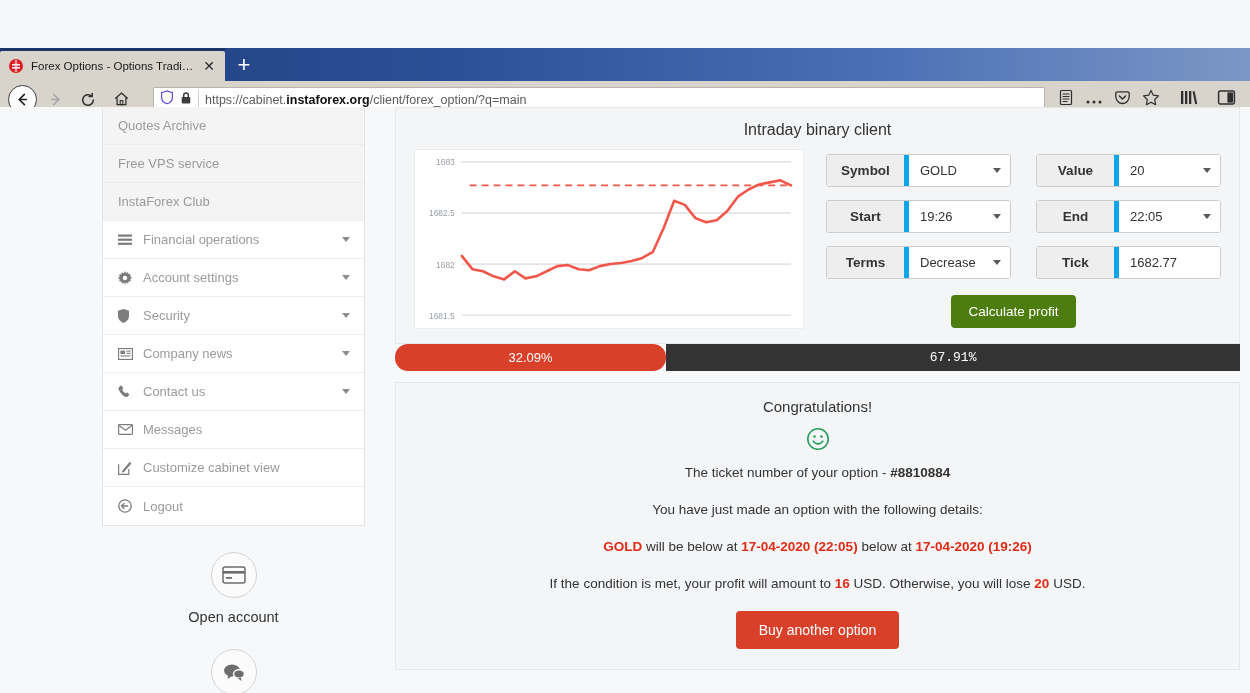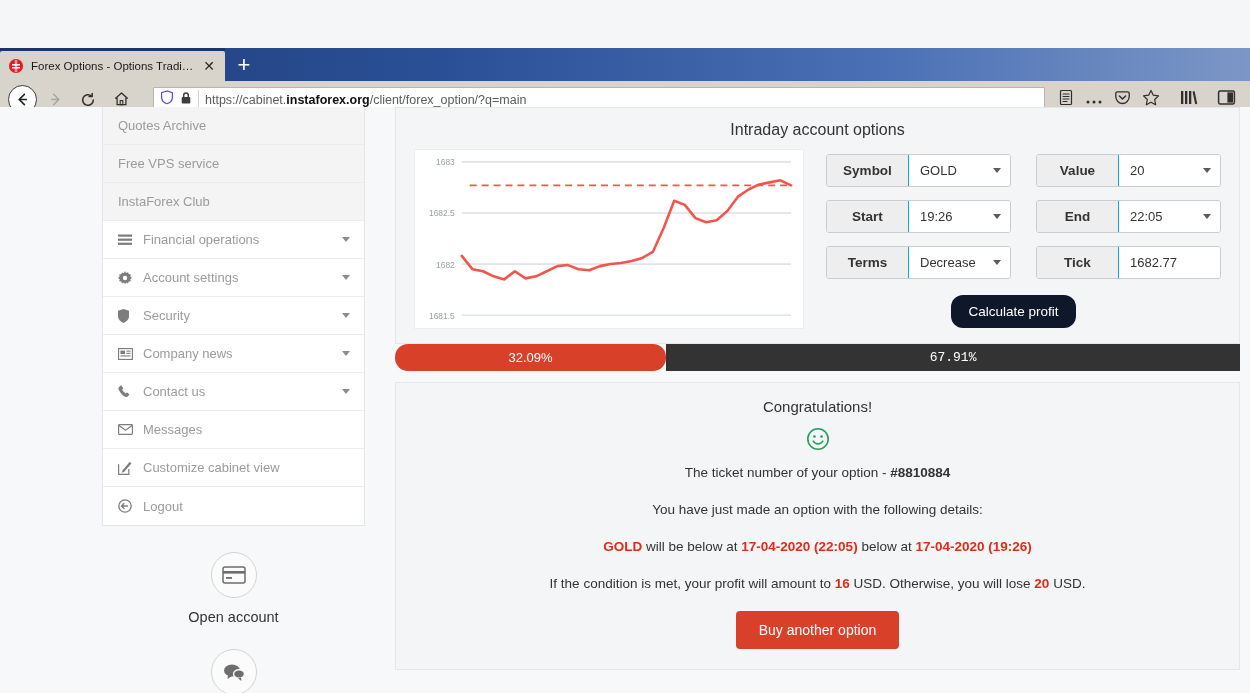--- a/index.html
+++ b/index.html
@@ -113,32 +113,32 @@
   }
   .chart-svg { position: absolute; inset: 0; }
 
   .formbox { flex: 1; padding-top: 5px; }
   .form-grid { display: grid; grid-template-columns: 1fr 1fr; gap: 13px 25px; }
   .fg {
     display: flex; height: 33px; border: 1px solid #ccc; border-radius: 3px; overflow: hidden;
     background: #fff;
   }
   .fg-label {
-    background: #eeeeee; border-right: 1px solid #0ea5e9;
+    background: #eeeeee; border-right: 5px solid #0ea5e9;
     min-width: 82px; display: flex; align-items: center; justify-content: center;
     font-size: 13.5px; color: #333; font-weight: bold; padding: 0 10px;
   }
   .fg-val {
     flex: 1; display: flex; align-items: center; justify-content: space-between;
     padding: 0 9px 0 11px; font-size: 13px; color: #333; background: #fff;
   }
   .fg-val .dd { width: 0; height: 0; border-left: 4px solid transparent; border-right: 4px solid transparent; border-top: 5px solid #5a5a5a; }
   .calc-wrap { text-align: center; margin-top: 16px; padding-right: 20px; }
   .btn-red {
-    background: #0f172a; color: #fff; border: none; border-radius: 12px;
+    background: #4d7c0f; color: #fff; border: none; border-radius: 4px;
     font-size: 13.5px; padding: 9px 17px; font-family: inherit; cursor: pointer;
   }
 
   .ratiobar { display: flex; height: 27px; width: 845px; }
   .ratio-a { background: #d9402a; color: #fff; display: flex; align-items: center; justify-content: center; font-size: 13px; }
   .ratio-b { background: #333333; color: #fff; display: flex; align-items: center; justify-content: center; font-size: 13px; }
 
   .result {
     margin-top: 11px; background: #f4f5f7; border: 1px solid #e6e7e9;
     padding: 15px 20px 20px; text-align: center;
@@ -386,21 +386,21 @@
                 <path d="M19 15.5l.5 3.5-3.5-2.5z" fill="#6d6d6d"></path>
               </svg>
           </div>
           <div class="promo-label">Live Help Online</div>
         </div>
       </div>
     </div>
 
     <div class="main">
       <div class="panel">
-        <div class="panel-title">Intraday account options</div>
+        <div class="panel-title">Intraday binary client</div>
 
         <div class="trade-row">
 
           <div class="chartbox">
             <svg class="chart-svg" viewBox="0 0 390 180" preserveAspectRatio="none">
               <g id="chart-grid">
                   <line x1="47" x2="378" y1="12" y2="12" stroke="#cfcfcf" stroke-width="1"></line>
                   <line x1="47" x2="378" y1="63.33333333333334" y2="63.33333333333334" stroke="#cfcfcf" stroke-width="1"></line>
                   <line x1="47" x2="378" y1="114.66666666666667" y2="114.66666666666667" stroke="#cfcfcf" stroke-width="1"></line>
                   <line x1="47" x2="378" y1="166" y2="166" stroke="#cdd9dd" stroke-width="1"></line>

